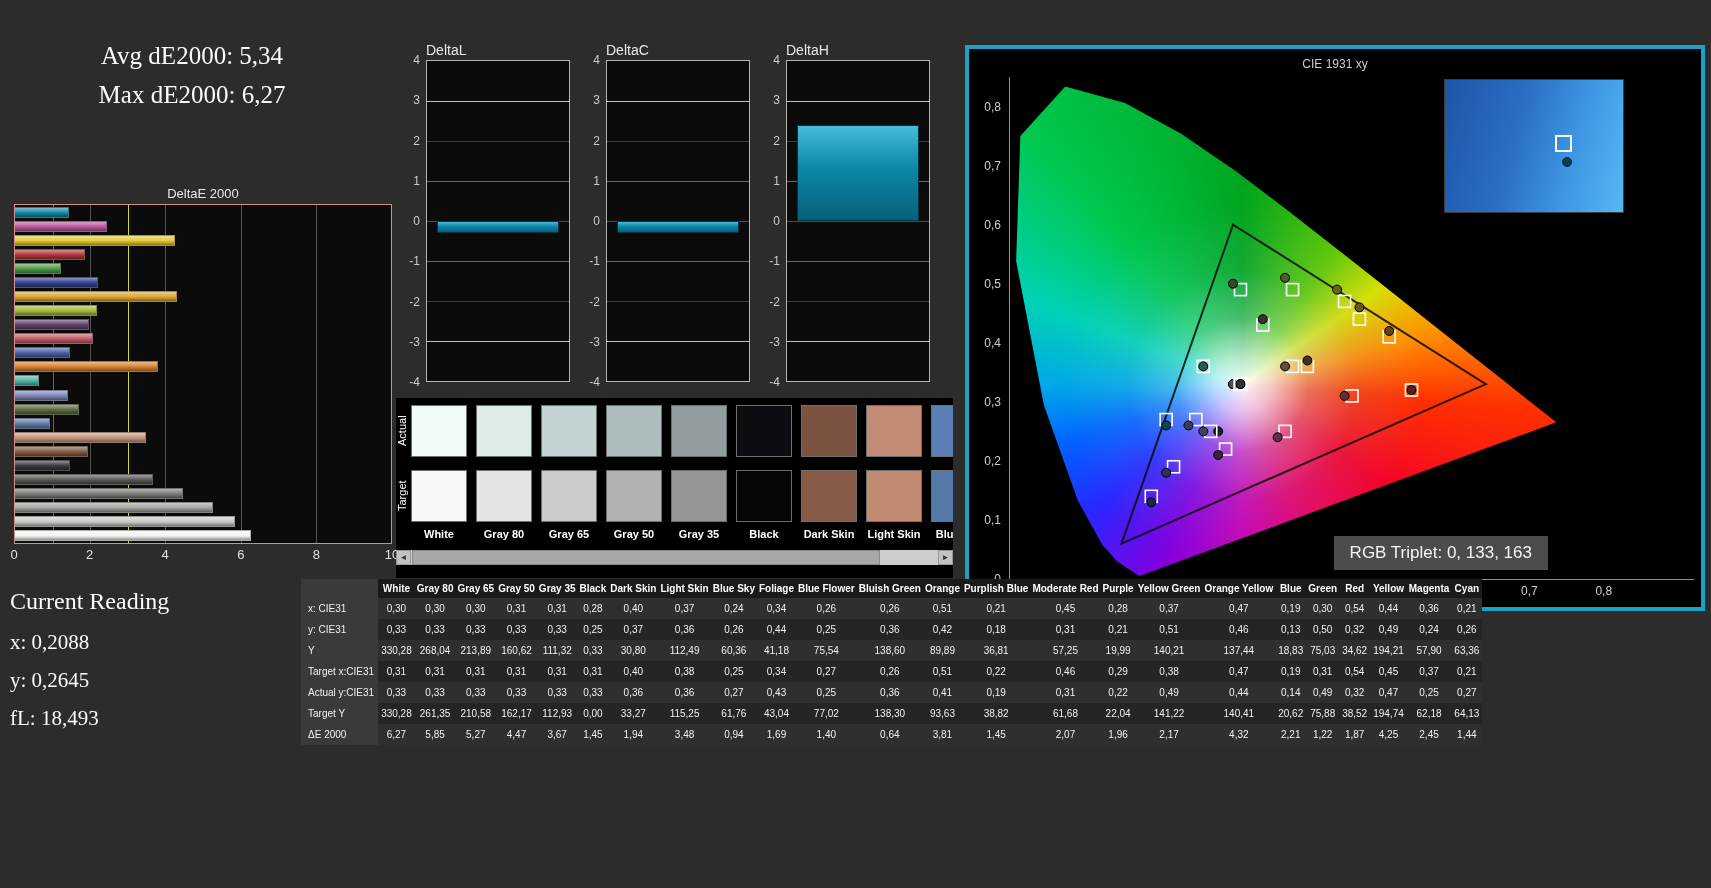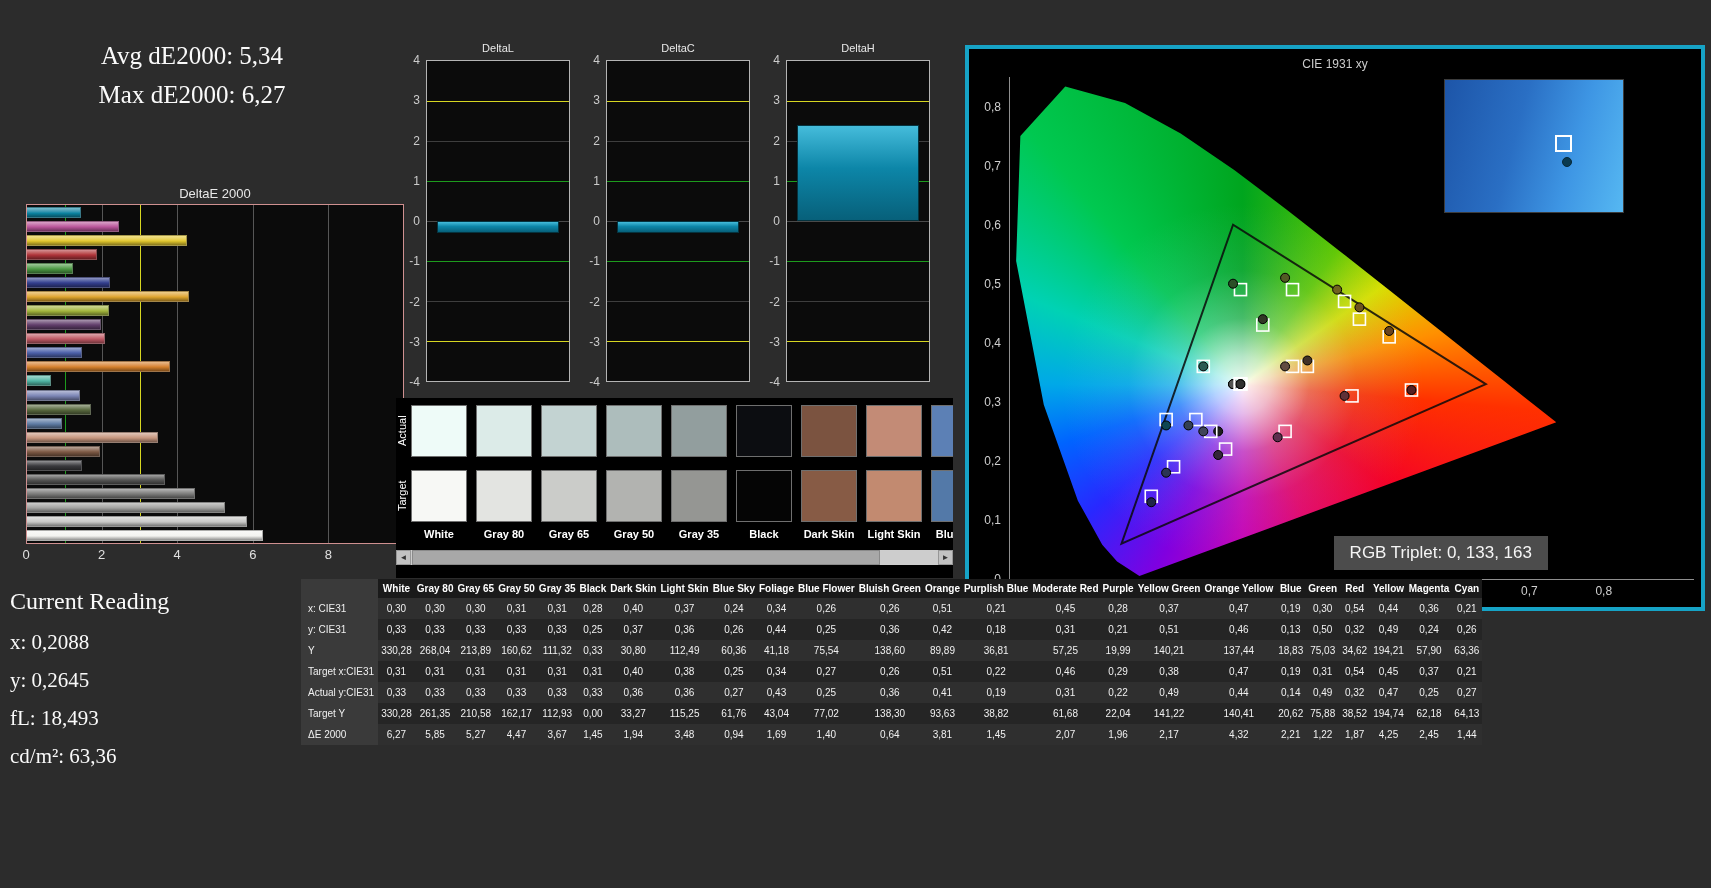--- a/index.html
+++ b/index.html
@@ -14,39 +14,39 @@
   .summary { left:0; top:36px; width:384px; }
   .summary .title {
     margin:0 0 16px 22px; font:normal 35px "Liberation Serif", serif; color:#fafafa;
   }
   .summary .stat {
     text-align:center; font:normal 25px "Liberation Serif", serif; color:#fafafa;
     line-height:39px;
   }
 
   
-  .de-chart { left:14px; top:186px; width:378px;margin-left:12px; }
+  .de-chart { left:14px; top:186px; width:378px; }
   .chart-title { text-align:center; font-size:13px; color:#e8e8e8; height:16px; }
   .de-plot {
     position:relative; margin-top:2px; height:340px; background:#0b0b0b;
     border:1px solid #cf9090; box-sizing:border-box;
     display:flex; flex-direction:column; justify-content:space-around;
   }
   .de-plot .vline { position:absolute; top:0; bottom:0; width:1px; z-index:1; }
   .hbar {
     height:11px; flex:none; box-sizing:border-box;
     border:1px solid #666; border-left:none;
     position:relative; z-index:2;
   }
   .de-xaxis { position:relative; height:18px; margin-top:3px; font-size:13px; color:#e0e0e0; }
   .de-xaxis span { position:absolute; transform:translateX(-50%); }
 
   
   .dchart { top:42px; width:172px; }
-  .dtitle { margin-left:28px; text-align:center; font-size:11px; color:#e8e8e8; height:16px; }
+  .dtitle { margin-left:28px; font-size:14px; color:#e8e8e8; height:16px; }
   .dbody { display:flex; height:322px; margin-top:2px; }
   .ylabels { position:relative; width:28px; font-size:12px; color:#cccccc; }
   .ylab { position:absolute; right:6px; transform:translateY(-50%); }
   .dplot {
     position:relative; flex:1; background:#0b0b0b;
     border:1px solid #b4b4b4; box-sizing:border-box;
   }
   .dplot .hline { position:absolute; left:0; right:0; height:1px; z-index:1; }
   .vbar {
     position:absolute; left:7%; width:86%; z-index:2; box-sizing:border-box;
@@ -415,21 +415,20 @@
         <span class="cie-lab" style="left: 76.087%;">0,7</span>
         <span class="cie-lab" style="left: 86.9565%;">0,8</span>
       </div>
   </section>
 
   <section class="reading">
     <div class="reading-title">Current Reading</div>
     <div class="reading-line">x: 0,2088</div>
     <div class="reading-line">y: 0,2645</div>
     <div class="reading-line">fL: 18,493</div>
-    <div class="reading-line">cd/m²: 63,36</div>
   </section>
 
   <section class="datatable-wrap">
     <table class="datatable">
       <thead id="tbl-head">
           <tr>
             <th class="rlab"></th>
             <th>White</th>
             <th>Gray 80</th>
             <th>Gray 65</th>

